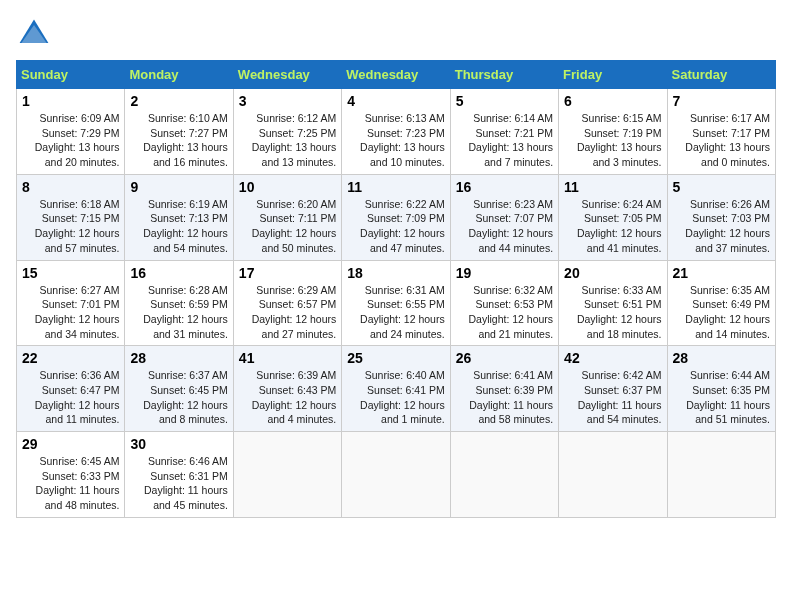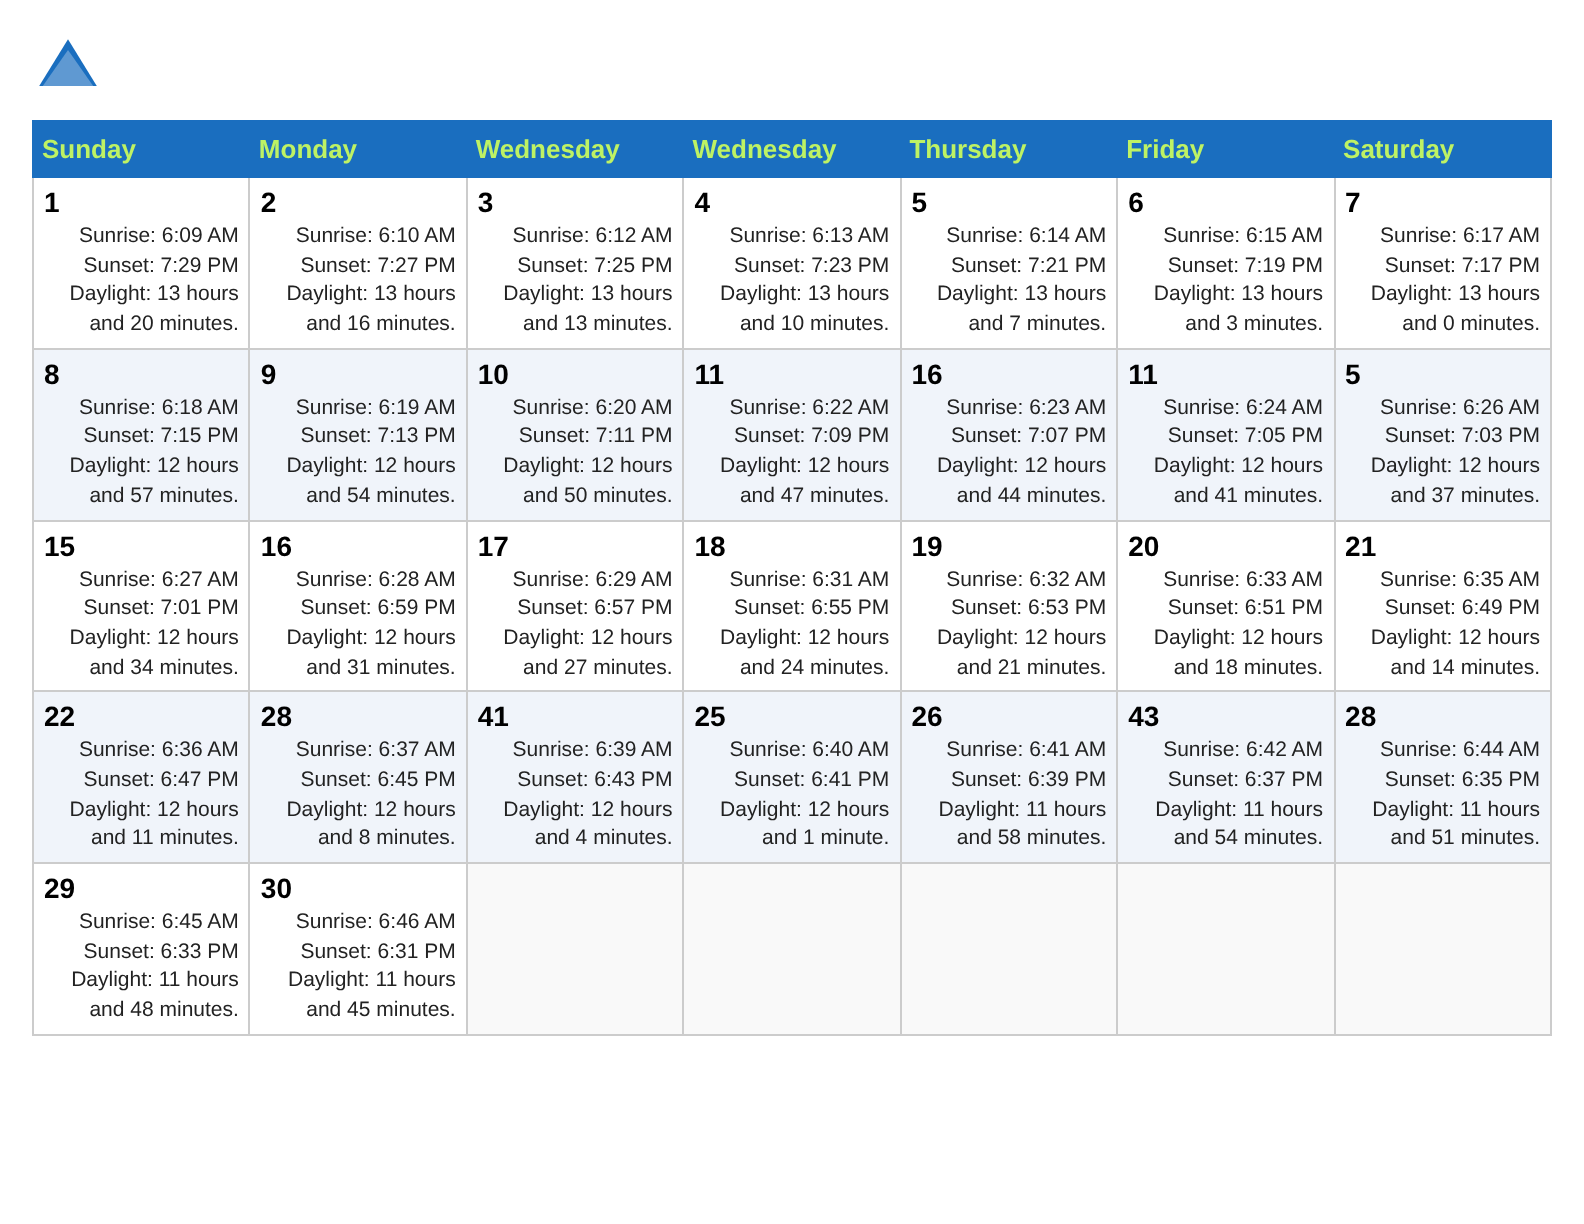--- a/index.html
+++ b/index.html
@@ -223,21 +223,21 @@
         </td>
         <td>
           <span class="day-number">25</span>
           <div class="cell-text">Sunrise: 6:40 AM<br>Sunset: 6:41 PM<br>Daylight: 12 hours and 1 minute.</div>
         </td>
         <td>
           <span class="day-number">26</span>
           <div class="cell-text">Sunrise: 6:41 AM<br>Sunset: 6:39 PM<br>Daylight: 11 hours and 58 minutes.</div>
         </td>
         <td>
-          <span class="day-number">43</span>
+          <span class="day-number">42</span>
           <div class="cell-text">Sunrise: 6:42 AM<br>Sunset: 6:37 PM<br>Daylight: 11 hours and 54 minutes.</div>
         </td>
         <td>
           <span class="day-number">28</span>
           <div class="cell-text">Sunrise: 6:44 AM<br>Sunset: 6:35 PM<br>Daylight: 11 hours and 51 minutes.</div>
         </td>
       </tr>
       <tr>
         <td>
           <span class="day-number">29</span>

